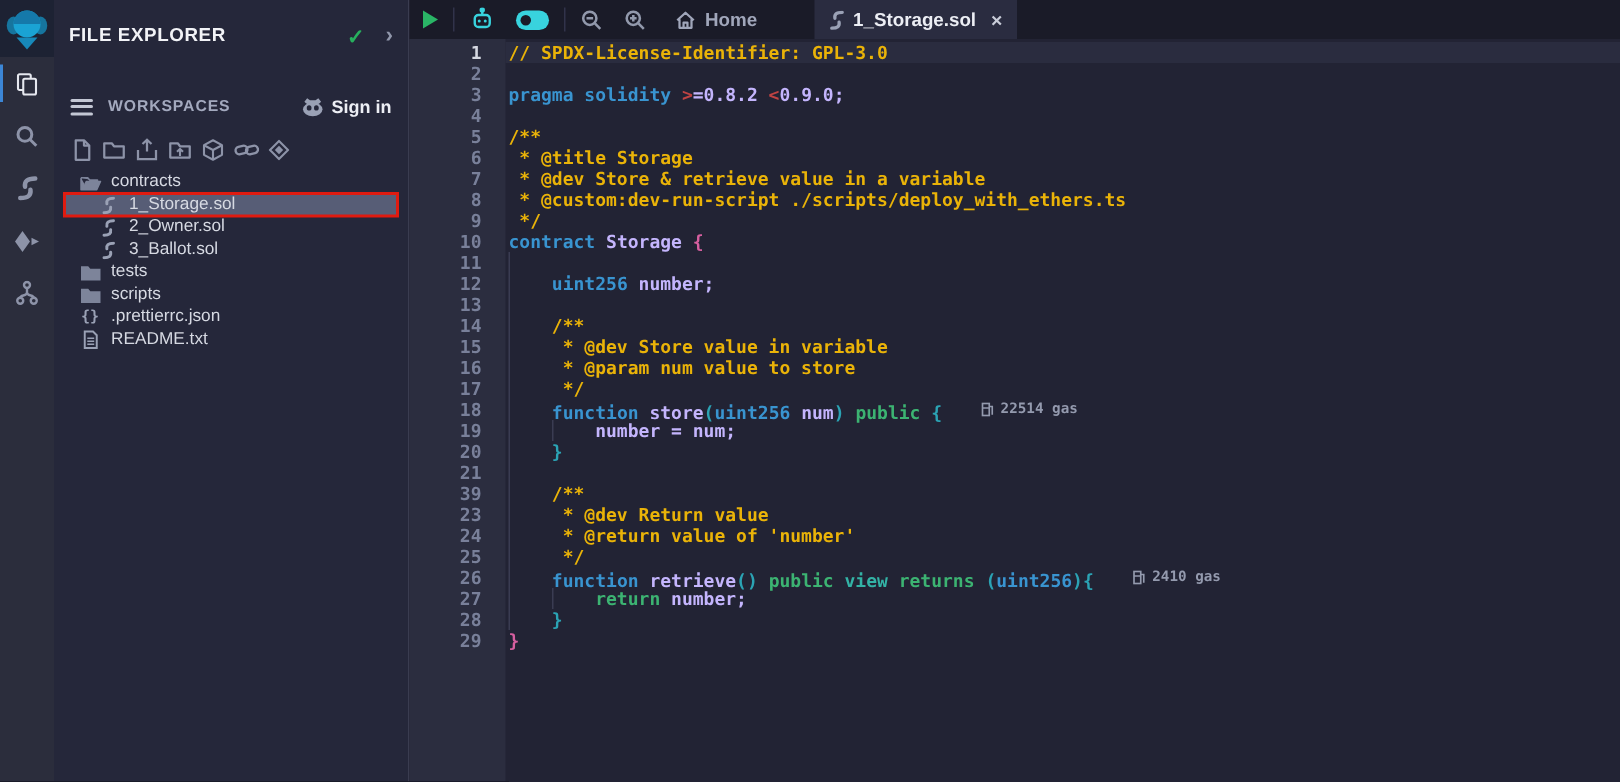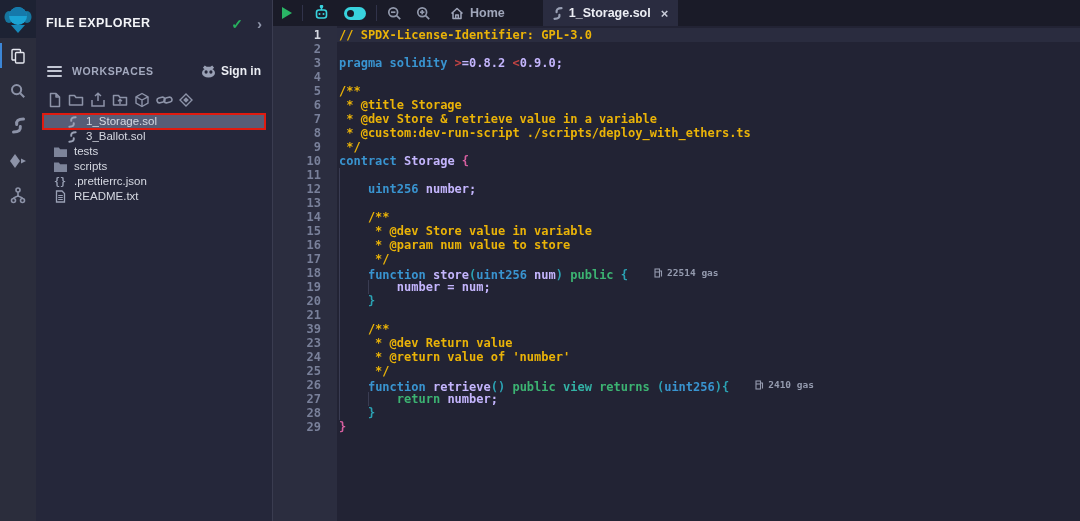--- a/index.html
+++ b/index.html
@@ -184,28 +184,45 @@
           </svg>
         </span>
         <span class="tb">
           <svg width="14" height="14" viewBox="0 0 14 14">
             <path d="M7 1 L13 7 L7 13 L1 7 Z" stroke="#8d93a8" stroke-width="1.4" fill="none"></path>
             <path d="M7 4.2 L9.8 7 L7 9.8 L4.2 7 Z" fill="#8d93a8"></path>
           </svg>
         </span>
       </div>
     <div class="tree" id="file-tree">
+        <div class="row d0">
+          <span class="fico">
+            <svg width="15" height="12" viewBox="0 0 15 12">
+              <path d="M1 2.5 L1 10.5 H11.5 L14 5 H4.5 L3.5 7 M1 2.5 H5.5 L6.8 4 H12 V5" fill="#7d849a" stroke="#7d849a" stroke-width="1" stroke-linejoin="round"></path>
+            </svg>
+          </span>
+          <span>contracts</span>
+        </div>
         <div class="row d1 sel">
           <span class="fico">
             <svg width="9" height="12" viewBox="0 0 10 13">
               <path d="M8.5 1.2 C4.5 1.2 3.2 2.6 3.6 5.2" stroke="#9aa1b5" stroke-width="2.2" fill="none" stroke-linecap="round"></path>
               <path d="M1.5 11.8 C5.5 11.8 6.8 10.4 6.4 7.8" stroke="#9aa1b5" stroke-width="2.2" fill="none" stroke-linecap="round"></path>
             </svg>
           </span>
           <span>1_Storage.sol</span>
+        </div>
+        <div class="row d1">
+          <span class="fico">
+            <svg width="9" height="12" viewBox="0 0 10 13">
+              <path d="M8.5 1.2 C4.5 1.2 3.2 2.6 3.6 5.2" stroke="#9aa1b5" stroke-width="2.2" fill="none" stroke-linecap="round"></path>
+              <path d="M1.5 11.8 C5.5 11.8 6.8 10.4 6.4 7.8" stroke="#9aa1b5" stroke-width="2.2" fill="none" stroke-linecap="round"></path>
+            </svg>
+          </span>
+          <span>2_Owner.sol</span>
         </div>
         <div class="row d1">
           <span class="fico">
             <svg width="9" height="12" viewBox="0 0 10 13">
               <path d="M8.5 1.2 C4.5 1.2 3.2 2.6 3.6 5.2" stroke="#9aa1b5" stroke-width="2.2" fill="none" stroke-linecap="round"></path>
               <path d="M1.5 11.8 C5.5 11.8 6.8 10.4 6.4 7.8" stroke="#9aa1b5" stroke-width="2.2" fill="none" stroke-linecap="round"></path>
             </svg>
           </span>
           <span>3_Ballot.sol</span>
         </div>

